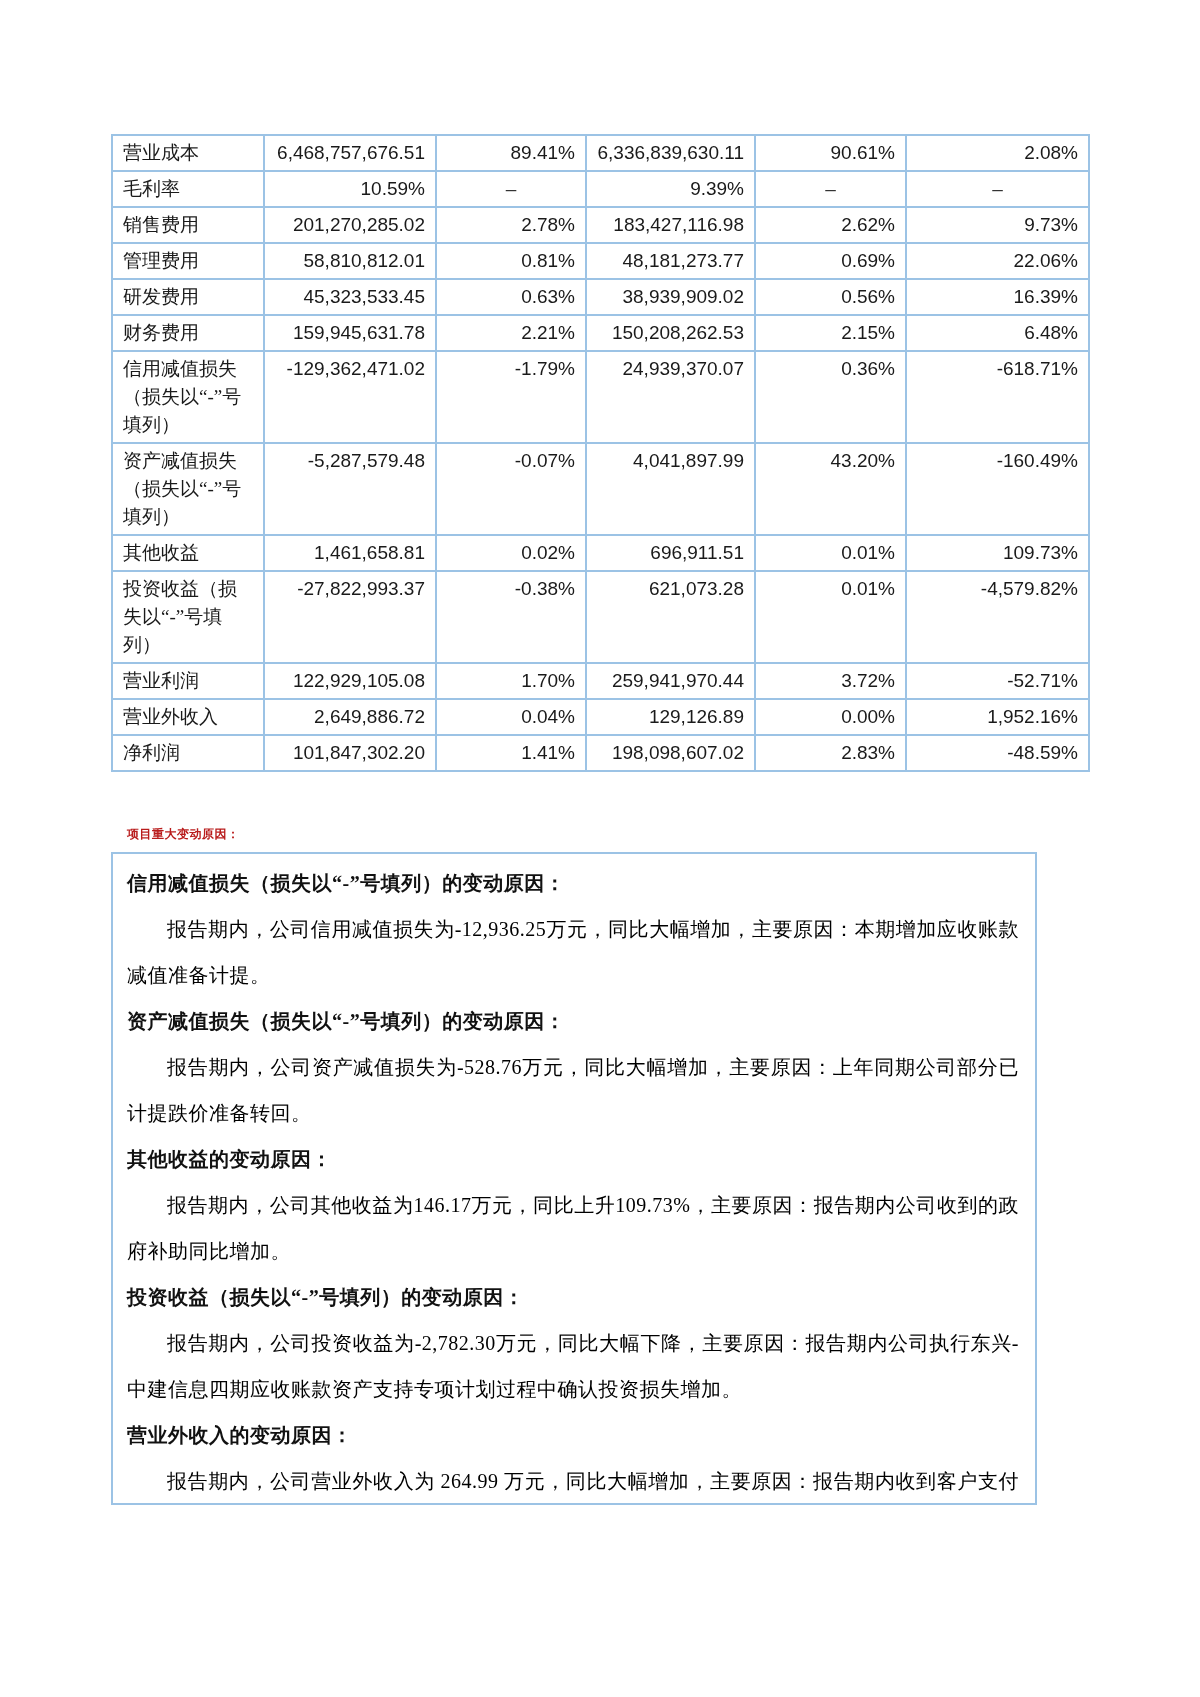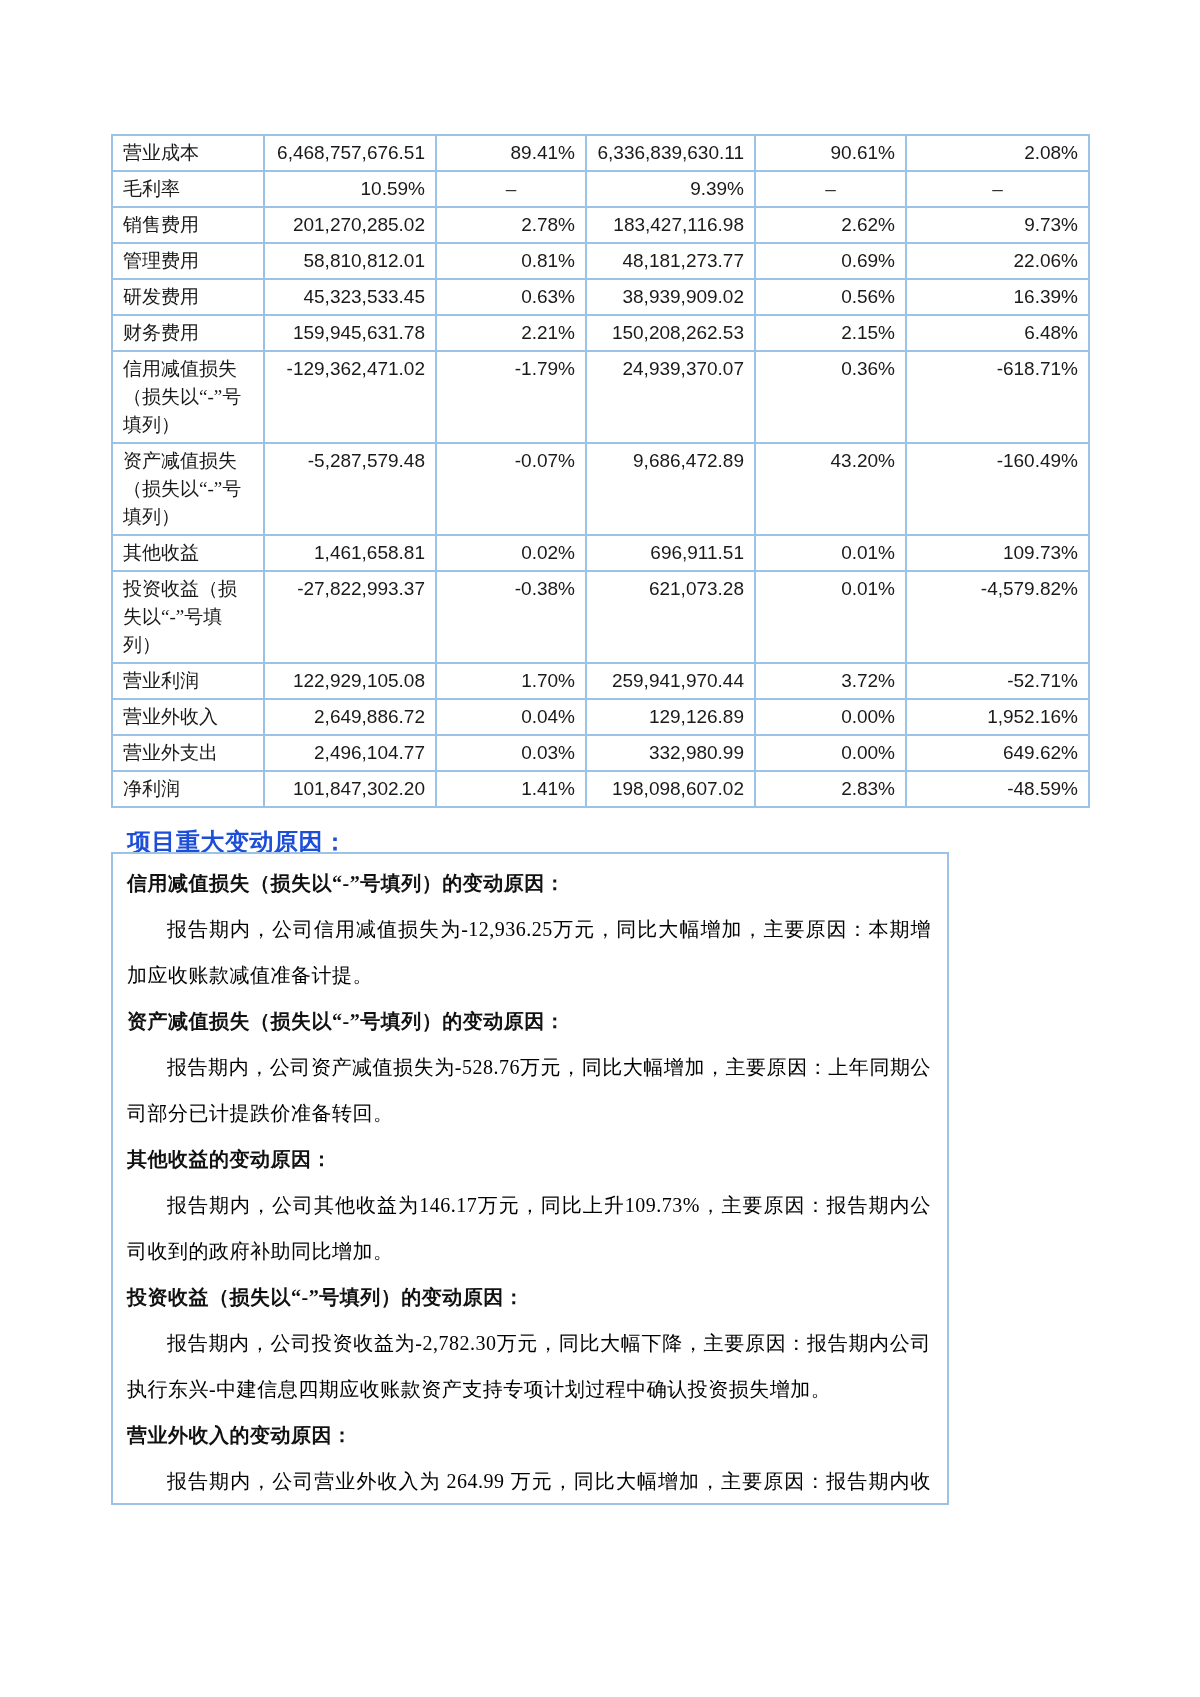--- a/index.html
+++ b/index.html
@@ -42,31 +42,31 @@
     font-family: "Liberation Sans", sans-serif;
     font-size: 18.5px;
     color: #333;
   }
   tr.tall-row td { }
 
   
   .section-heading {
     position: absolute;
     left: 127px; top: 826px;
-    font-size: 24px;
+    font-size: 12px;
     font-weight: 700;
-    color: #1d4ed8;
+    color: #b91c1c;
     letter-spacing: 0.5px;
   }
 
   
   .reason-box {
     position: absolute;
     left: 111px; top: 852px;
-    width: 838px; height: 653px;
+    width: 926px; height: 653px;
     box-sizing: border-box;
     border: 2px solid #9CC3E5;
     padding: 6px 16px 0 14px;
     overflow: hidden;
   }
   .reason-box .sec-heading {
     font-size: 20px;
     font-weight: 700;
     line-height: 46px;
     color: #111;
@@ -148,21 +148,21 @@
         <td class="cell-num">-129,362,471.02</td>
         <td class="cell-num">-1.79%</td>
         <td class="cell-num">24,939,370.07</td>
         <td class="cell-num">0.36%</td>
         <td class="cell-num">-618.71%</td>
       </tr>
       <tr class="tall-row">
         <td class="cell-label">资产减值损失（损失以“-”号填列）</td>
         <td class="cell-num">-5,287,579.48</td>
         <td class="cell-num">-0.07%</td>
-        <td class="cell-num">9,686,472.89</td>
+        <td class="cell-num">4,041,897.99</td>
         <td class="cell-num">43.20%</td>
         <td class="cell-num">-160.49%</td>
       </tr>
       <tr>
         <td class="cell-label">其他收益</td>
         <td class="cell-num">1,461,658.81</td>
         <td class="cell-num">0.02%</td>
         <td class="cell-num">696,911.51</td>
         <td class="cell-num">0.01%</td>
         <td class="cell-num">109.73%</td>
@@ -183,28 +183,20 @@
         <td class="cell-num">3.72%</td>
         <td class="cell-num">-52.71%</td>
       </tr>
       <tr>
         <td class="cell-label">营业外收入</td>
         <td class="cell-num">2,649,886.72</td>
         <td class="cell-num">0.04%</td>
         <td class="cell-num">129,126.89</td>
         <td class="cell-num">0.00%</td>
         <td class="cell-num">1,952.16%</td>
-      </tr>
-      <tr>
-        <td class="cell-label">营业外支出</td>
-        <td class="cell-num">2,496,104.77</td>
-        <td class="cell-num">0.03%</td>
-        <td class="cell-num">332,980.99</td>
-        <td class="cell-num">0.00%</td>
-        <td class="cell-num">649.62%</td>
       </tr>
       <tr>
         <td class="cell-label">净利润</td>
         <td class="cell-num">101,847,302.20</td>
         <td class="cell-num">1.41%</td>
         <td class="cell-num">198,098,607.02</td>
         <td class="cell-num">2.83%</td>
         <td class="cell-num">-48.59%</td>
       </tr>
     </tbody>

